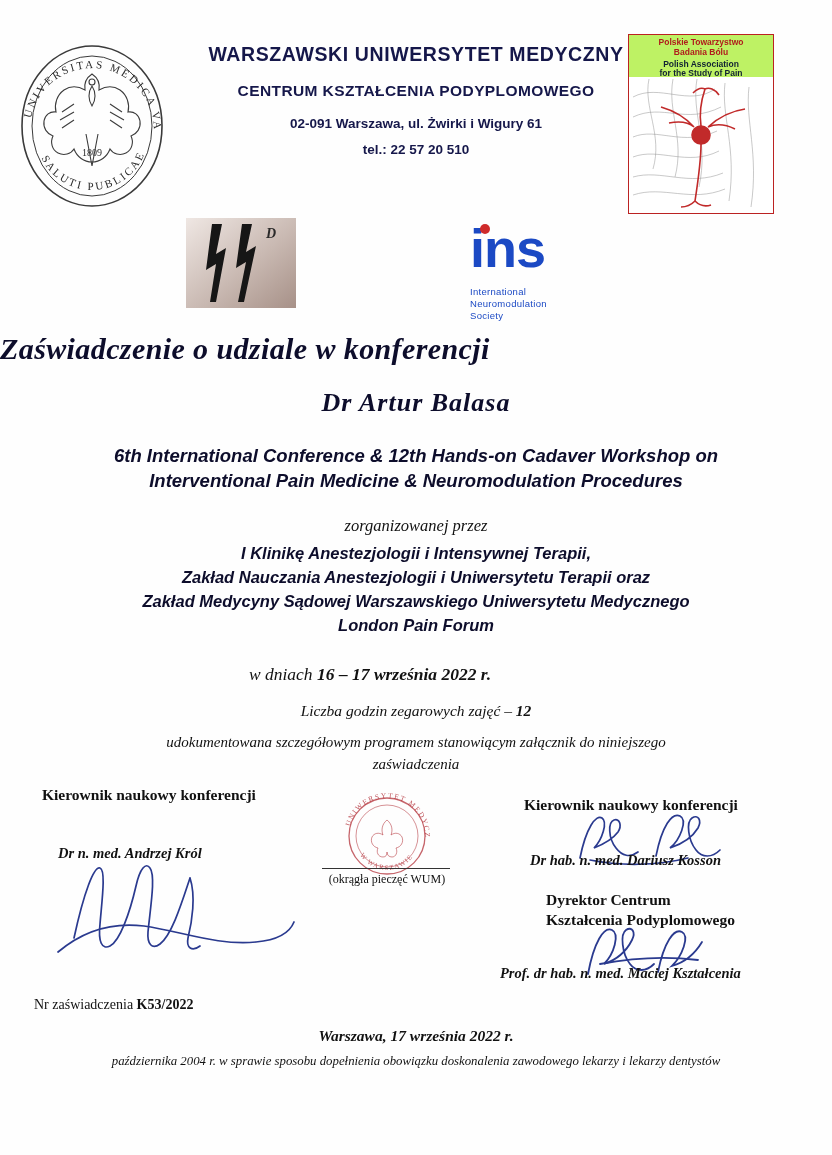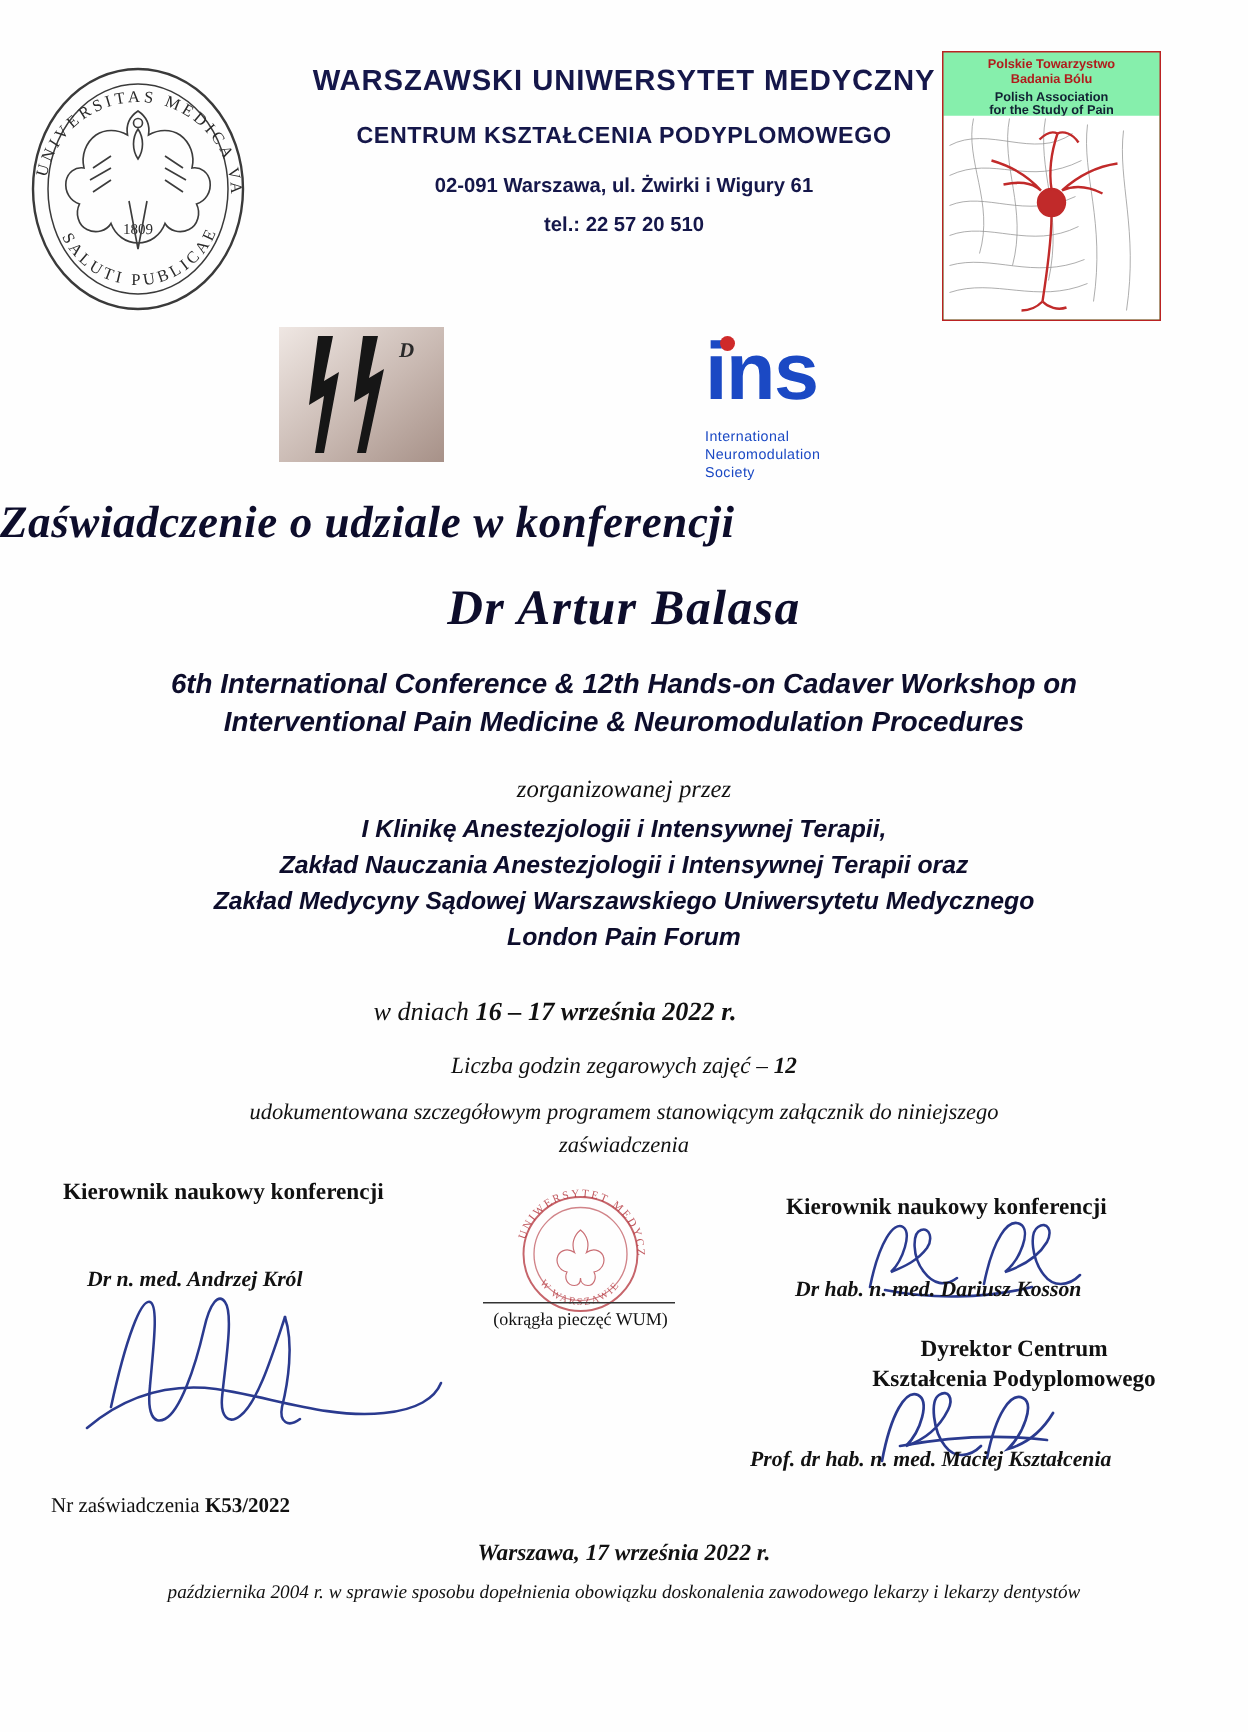--- a/index.html
+++ b/index.html
@@ -75,21 +75,21 @@
   }
 
   
   .ptbb {
     position: absolute;
     right: 58px;
     top: 6px;
     width: 144px;
     height: 178px;
     border: 1px solid #b22;
-    background: #86efac;
+    background: #bef264;
     overflow: hidden;
   }
   .ptbb-title {
     text-align: center;
     font-family: "Liberation Sans", sans-serif;
     font-size: 8.5px;
     font-weight: bold;
     color: #b01c1c;
     line-height: 1.15;
     padding-top: 3px;
@@ -172,21 +172,21 @@
   }
   .recipient {
     position: absolute;
     top: 388px;
     left: 0;
     width: 832px;
     text-align: center;
     font-family: "Liberation Serif", serif;
     font-style: italic;
     font-weight: bold;
-    font-size: 33px;
+    font-size: 26px;
     color: #0d0d2b;
     letter-spacing: 1px;
   }
   .conf-title {
     position: absolute;
     top: 444px;
     left: 40px;
     width: 752px;
     text-align: center;
     font-family: "Liberation Sans", sans-serif;
@@ -294,21 +294,20 @@
     font-style: italic;
     font-weight: bold;
     font-size: 14.5px;
     color: #111;
   }
   .sig-right-title2 {
     position: absolute;
     top: 890px;
     left: 546px;
     width: 260px;
-    text-align: center;
     font-family: "Liberation Serif", serif;
     font-weight: bold;
     font-size: 15.5px;
     color: #111;
     line-height: 1.3;
   }
   .sig-right-name2 {
     position: absolute;
     top: 965px;
     left: 500px;
@@ -487,21 +486,21 @@
 
   <div class="conf-title">
     <div>6th International Conference &amp; 12th Hands-on Cadaver Workshop on</div>
     <div>Interventional Pain Medicine &amp; Neuromodulation Procedures</div>
   </div>
 
   <div class="organised-by">zorganizowanej przez</div>
 
   <div class="organisers">
     <div>I Klinikę Anestezjologii i Intensywnej Terapii,</div>
-    <div>Zakład Nauczania Anestezjologii i Intensywnej Terapii oraz</div>
+    <div>Zakład Nauczania Anestezjologii i Uniwersytetu Terapii oraz</div>
     <div>Zakład Medycyny Sądowej Warszawskiego Uniwersytetu Medycznego</div>
     <div>London Pain Forum</div>
   </div>
 
   <div class="dates">
     <span>w dniach</span>
     <b>16 – 17 września 2022 r.</b>
   </div>
 
   <div class="hours">

